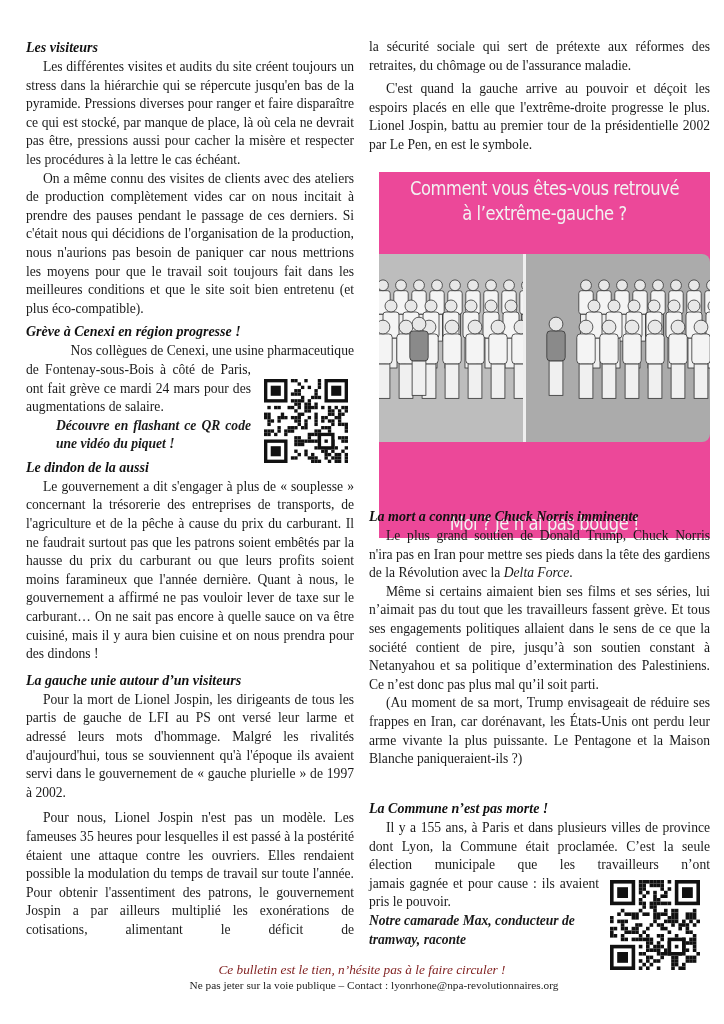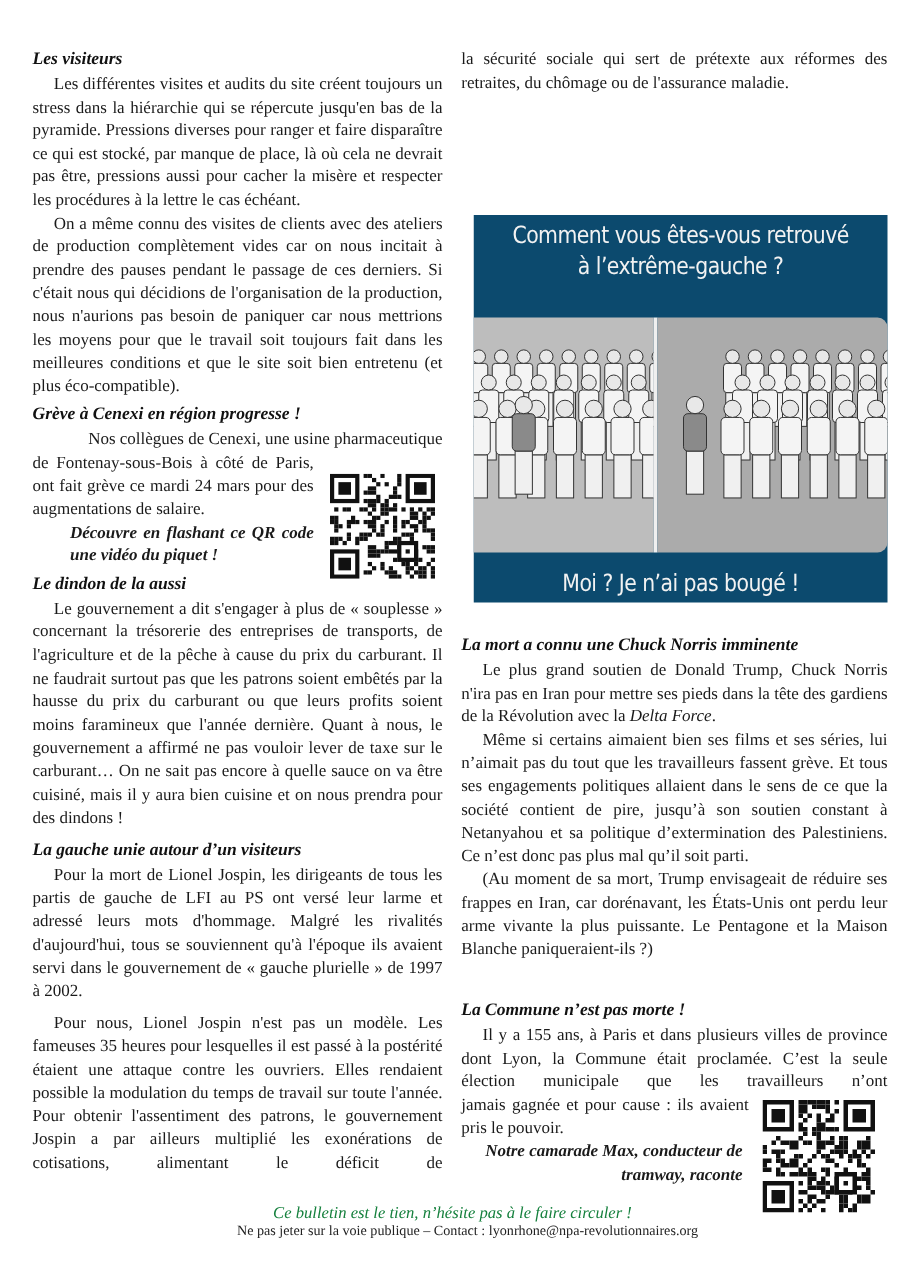--- a/index.html
+++ b/index.html
@@ -11,44 +11,44 @@
   .col-left { left: 26px; width: 328px; }
   .col-right { left: 369px; width: 341px; top: 38px; }
   h2 {
     margin: 0; font-size: 14px; line-height: 20px; font-style: italic; font-weight: bold;
     font-family: "Liberation Serif", serif; color: #111;
   }
   p { margin: 0; text-indent: 17px; }
   p.noindent { text-indent: 0; }
   .gap { height: 7px; }
   .sign {
-    font-style: italic; font-weight: bold; text-align: right; text-indent: 0;
+    font-style: italic; font-weight: bold; text-align: left; text-indent: 0;
   }
   .qr { position: absolute; background: #fff; }
   .qr svg { display: block; }
   .img-box {
-    position: absolute; left: 379px; top: 172px; width: 331px; height: 310px;
-    background: #0c4a6e;
+    position: absolute; left: 379px; top: 172px; width: 331px; height: 366px;
+    background: #ec4899;
   }
   .img-caption-top {
     position: absolute; left: 0; top: 4px; width: 100%; text-align: center;
     color: #f2f2f2; font-family: "DejaVu Sans", sans-serif; font-size: 19px; line-height: 25px;
     letter-spacing: -0.5px; transform: scaleX(0.86); transform-origin: center;
   }
   .img-caption-bottom {
     position: absolute; left: 0; bottom: 2px; width: 100%; text-align: center;
     color: #f2f2f2; font-family: "DejaVu Sans", sans-serif; font-size: 19px; line-height: 26px;
     letter-spacing: -0.5px; transform: scaleX(0.86); transform-origin: center;
   }
   .panel { position: absolute; top: 82px; height: 188px; overflow: hidden; }
   .panel-left { left: 0; width: 144px; background: #bdbdbd; }
   .panel-right { left: 147px; width: 184px; background: #ababab; border-radius: 0 8px 8px 0; }
   .divider { position: absolute; left: 144px; top: 82px; width: 3px; height: 188px; background: #efefef; }
   .footer { position: absolute; left: 0; width: 724px; text-align: center; }
-  .footer-1 { top: 962px; font-style: italic; font-size: 13.3px; line-height: 16px; color: #15803d; }
+  .footer-1 { top: 962px; font-style: italic; font-size: 13.3px; line-height: 16px; color: #7f1d1d; }
   .footer-2 { top: 978px; font-size: 11.3px; line-height: 14px; color: #222; margin-left: 12px; }
   .wrap-left { width: 225px; text-align: justify; }
 </style>
 </head>
 <body>
 
 <div class="col col-left">
   <section>
     <h2>Les visiteurs</h2>
     <p>Les différentes visites et audits du site créent toujours un stress dans la hiérarchie qui se répercute jusqu'en bas de la pyramide. Pressions diverses pour ranger et faire disparaître ce qui est stocké, par manque de place, là où cela ne devrait pas être, pressions aussi pour cacher la misère et respecter les procédures à la lettre le cas échéant.</p>
@@ -272,20 +272,21 @@
       <rect x="16" y="16" width="5" height="5" fill="#111"></rect>
       <rect x="17" y="17" width="3" height="3" fill="#fff"></rect>
       <rect x="18" y="18" width="1" height="1" fill="#111"></rect>
     </svg>
 </div>
 
 <div class="col col-right">
   <section>
     <p class="noindent">la sécurité sociale qui sert de prétexte aux réformes des retraites, du chômage ou de l'assurance maladie.</p>
     <div style="height:5px"></div>
+    <p>C'est quand la gauche arrive au pouvoir et déçoit les espoirs placés en elle que l'extrême-droite progresse le plus. Lionel Jospin, battu au premier tour de la présidentielle 2002 par Le Pen, en est le symbole.</p>
   </section>
 </div>
 
 <div class="img-box">
   <div class="img-caption-top">
     <div>Comment vous êtes-vous retrouvé</div>
     <div>à l’extrême-gauche ?</div>
   </div>
   <div class="panel panel-left">
     <svg width="144" height="188" id="crowdL">

